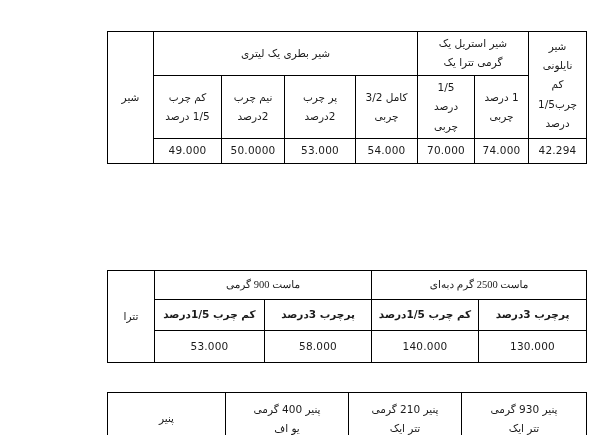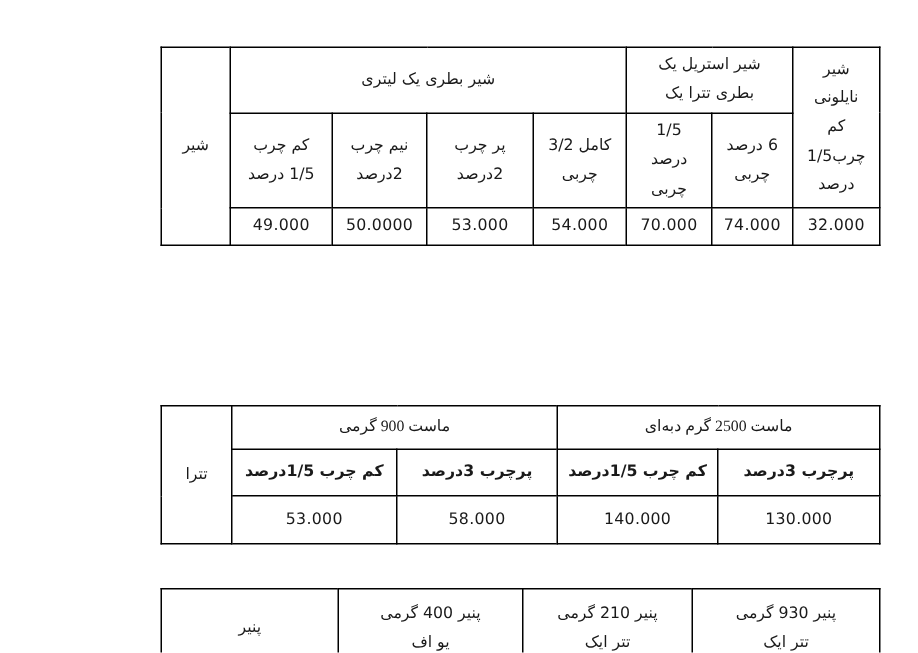--- a/index.html
+++ b/index.html
@@ -112,31 +112,31 @@
       <tr>
         <td class="group-head t1-h-group" rowspan="2">
           <span class="two-line">شیر</span>
           <span class="two-line">نایلونی</span>
           <span class="two-line">کم</span>
           <span class="two-line">چرب1/5</span>
           <span class="two-line">درصد</span>
         </td>
         <td class="group-head t1-h-group" colspan="2">
           <span class="two-line">شیر استریل یک</span>
-          <span class="two-line">بطری تترا یک</span>
+          <span class="two-line">گرمی تترا یک</span>
         </td>
         <td class="group-head t1-h-group" colspan="4">
           <span class="two-line">شیر بطری یک لیتری</span>
         </td>
         <td class="label-cell" rowspan="3">شیر</td>
       </tr>
 
       <tr>
         <td class="t1-h-sub">
-          <span class="two-line">6 درصد</span>
+          <span class="two-line">1 درصد</span>
           <span class="two-line">چربی</span>
         </td>
         <td class="t1-h-sub">
           <span class="two-line">1/5</span>
           <span class="two-line">درصد</span>
           <span class="two-line">چربی</span>
         </td>
         <td class="t1-h-sub">
           <span class="two-line">کامل 3/2</span>
           <span class="two-line">چربی</span>
@@ -149,21 +149,21 @@
           <span class="two-line">نیم چرب</span>
           <span class="two-line">2درصد</span>
         </td>
         <td class="t1-h-sub">
           <span class="two-line">کم چرب</span>
           <span class="two-line">1/5 درصد</span>
         </td>
       </tr>
 
       <tr>
-        <td class="num t1-r-price">32.000</td>
+        <td class="num t1-r-price">42.294</td>
         <td class="num t1-r-price">74.000</td>
         <td class="num t1-r-price">70.000</td>
         <td class="num t1-r-price">54.000</td>
         <td class="num t1-r-price">53.000</td>
         <td class="num t1-r-price">50.0000</td>
         <td class="num t1-r-price">49.000</td>
       </tr>
     </tbody>
   </table>
 

